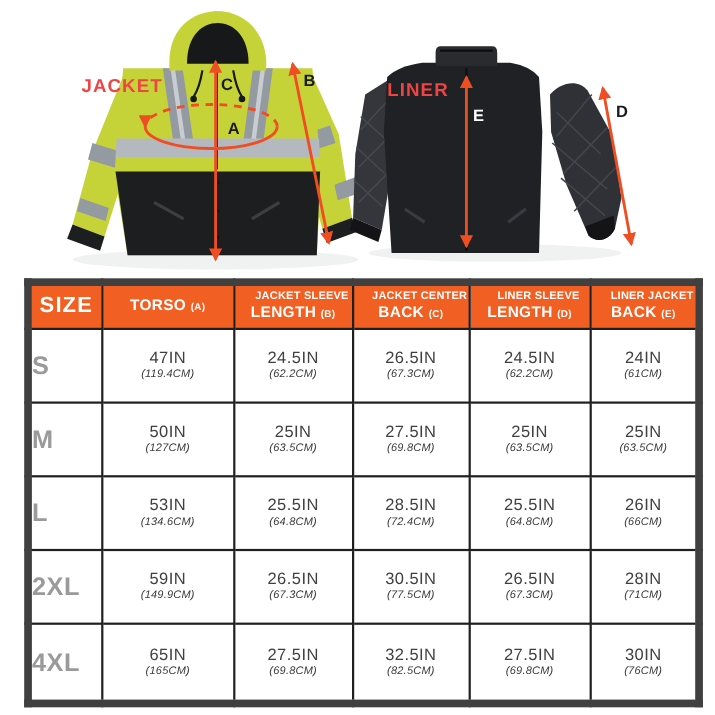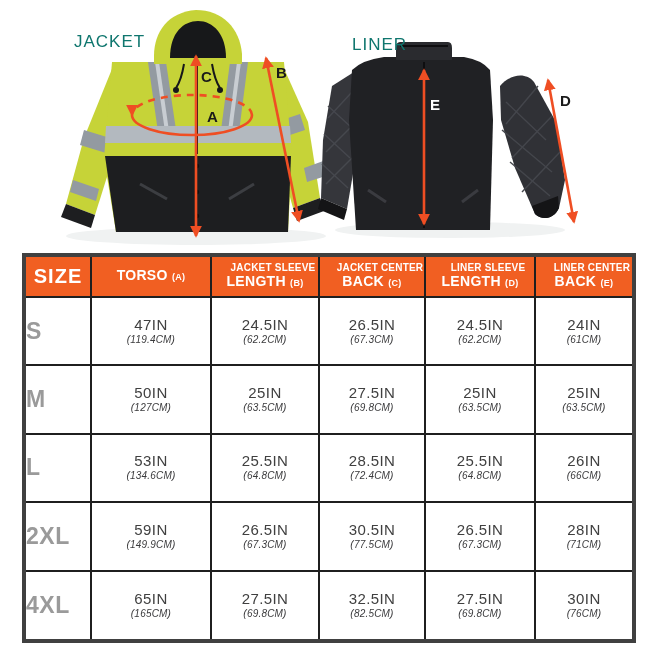--- a/index.html
+++ b/index.html
@@ -6,32 +6,33 @@
   body {
     width:650px; height:650px; background:#ffffff;
     font-family:"Liberation Sans", sans-serif;
     -webkit-font-smoothing:antialiased;
   }
   .stage { position:relative; width:650px; height:650px; overflow:hidden; background:#ffffff; }
 
   
   .hero { position:absolute; left:0; top:0; width:650px; height:252px; }
   .product-label {
-    position:absolute; font-weight:400; font-size:17px; letter-spacing:1px;
-    color:#0f766e;
+    position:absolute; font-weight:700; font-size:17px; letter-spacing:1px;
+    color:#ef4444;
+    margin-top:37px;
   }
   .jacket-label { left:74px; top:32px; }
   .liner-label  { left:352px; top:35px; }
 
   
   table.size-chart {
     position:absolute; left:22px; top:253px;
     width:610px; height:390px;
     border-collapse:collapse; table-layout:fixed;
-    border:4px solid #404040;
+    border:7px solid #404040;
   }
   table.size-chart th, table.size-chart td {
     border:2px solid #1f1f1f; padding:0; overflow:hidden;
   }
   thead tr { height:42px; }
   thead th { background:#f15f22; color:#ffffff; text-align:center; vertical-align:middle; }
   th.size-col-header { font-size:20px; font-weight:800; letter-spacing:1px; }
   .h1 { font-size:10px; font-weight:800; letter-spacing:0.2px; line-height:12px;margin-left:16px; }
   .h2 { font-size:14px; font-weight:800; letter-spacing:0.3px; line-height:15px; }
   .ref { font-size:9px; font-weight:800; }
@@ -170,21 +171,21 @@
         </th>
         <th>
           <div class="h1">JACKET CENTER</div>
           <div class="h2"><span>BACK</span> <span class="ref">(C)</span></div>
         </th>
         <th>
           <div class="h1">LINER SLEEVE</div>
           <div class="h2"><span>LENGTH</span> <span class="ref">(D)</span></div>
         </th>
         <th>
-          <div class="h1">LINER CENTER</div>
+          <div class="h1">LINER JACKET</div>
           <div class="h2"><span>BACK</span> <span class="ref">(E)</span></div>
         </th>
       </tr>
     </thead>
     <tbody>
       <tr>
         <td class="size-cell">S</td>
         <td class="val-cell">
             <div class="v1">47IN</div>
             <div class="v2">(119.4CM)</div>

